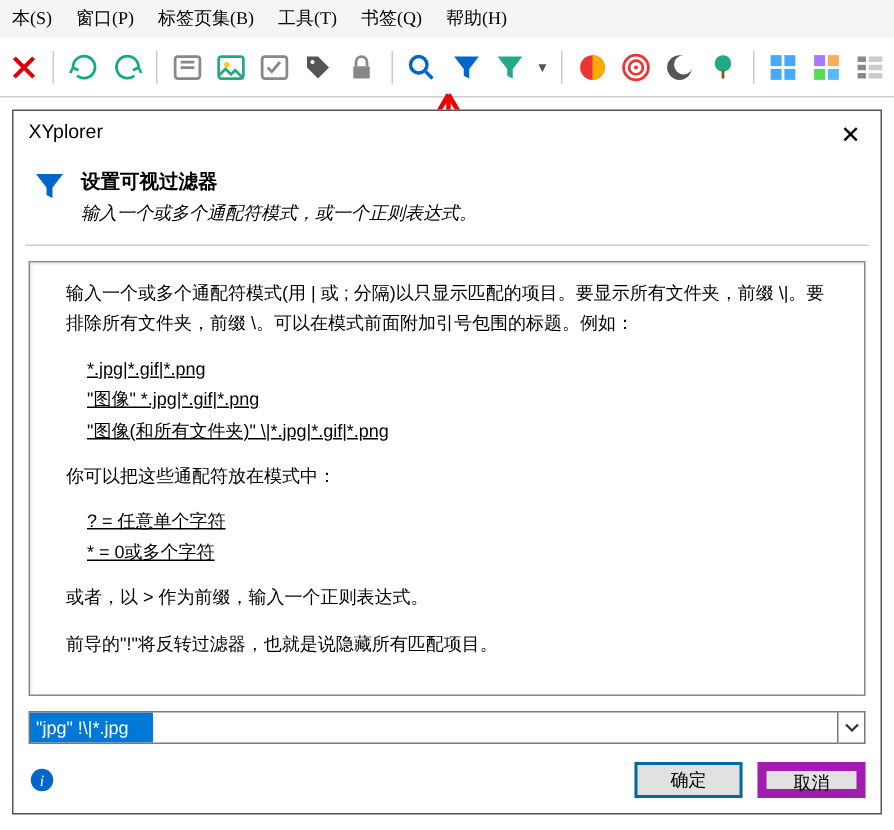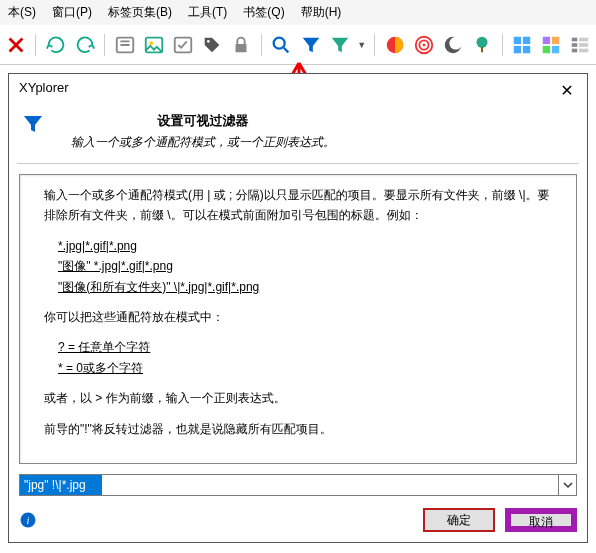--- a/index.html
+++ b/index.html
@@ -1,43 +1,43 @@
 <!DOCTYPE html>
 <html><head>
 <meta charset="utf-8">
 <style>
 * { box-sizing: border-box; margin: 0; padding: 0; }
 body { font-family: "Microsoft YaHei", sans-serif; font-size: 12px; background: #fff; width: 596px; }
-.menubar { display: flex; gap: 16px; padding: 4px 8px; background: #f5f5f5; }
+.menubar { display: flex; gap: 16px; padding: 4px 8px; background: #f5f5f5; font-family: Liberation Serif, serif; }
 .menubar span { cursor: pointer; }
 .toolbar { display: flex; gap: 6px; padding: 6px 4px; border-bottom: 1px solid #ccc; align-items: center; height: 40px; position: relative; }
 .tbtn { width: 26px; height: 26px; display: flex; align-items: center; justify-content: center; cursor: pointer; border-radius: 2px; }
 .tbtn svg { width: 22px; height: 22px; }
 .sep { width: 1px; height: 22px; background: #ccc; margin: 0 2px; }
 .arrow-ann { position: absolute; left: 284px; top: 36px; width: 30px; height: 44px; pointer-events: none; }
 .dialog { margin: 8px; border: 1px solid #555; background: #fff; position: relative; }
 .dlg-title { padding: 6px 10px; font-size: 13px; display: flex; justify-content: space-between; }
 .dlg-close { width: 20px; height: 20px; display: flex; align-items: center; justify-content: center; cursor: pointer; font-size: 16px; }
-.dlg-header { display: flex; gap: 26px; padding: 6px 12px 12px; align-items: flex-start; text-align: center; }
+.dlg-header { display: flex; gap: 9px; padding: 6px 12px 12px; align-items: flex-start; }
 .dlg-icon { width: 24px; height: 24px; flex-shrink: 0; }
 .dlg-htxt strong { font-size: 13px; }
 .dlg-htxt .sub { font-size: 12px; margin-top: 4px; font-style: italic; }
 .hr { height: 1px; background: #ccc; margin: 0 8px; }
 .help-box { margin: 10px; border: 1px solid #888; padding: 10px 24px; font-size: 12px; line-height: 1.7; height: 290px; overflow: auto; background: #fff; box-shadow: inset 1px 1px 2px rgba(0,0,0,.1); }
 .help-box p { margin-bottom: 10px; }
 .help-box .ind { padding-left: 14px; text-decoration: underline; }
 .input-row { margin: 4px 10px; display: flex; align-items: center; }
 .input-row input { flex: 1; height: 22px; border: 1px solid #7a7a7a; padding: 0 4px; font-size: 12px; background: #fff; }
 .input-row input::selection { background: #0078d7; color: #fff; }
 .input-row .chev { width: 18px; height: 22px; border: 1px solid #7a7a7a; border-left: none; display: flex; align-items: center; justify-content: center; cursor: pointer; }
 .btn-row { display: flex; justify-content: space-between; align-items: center; padding: 8px 10px 10px; }
 .info-icon { width: 18px; height: 18px; cursor: pointer; }
 .btns { display: flex; gap: 10px; }
 .btn { width: 72px; height: 24px; border: 6px solid #a21caf; background: #e1e1e1; cursor: pointer; font-size: 12px; }
-.btn.primary { border: 2px solid #b91c1c; }
+.btn.primary { border: 2px solid #0369a1; }
 </style>
 </head>
 <body>
 
 <div class="menubar">
   <span>本(S)</span>
   <span>窗口(P)</span>
   <span>标签页集(B)</span>
   <span>工具(T)</span>
   <span>书签(Q)</span>

